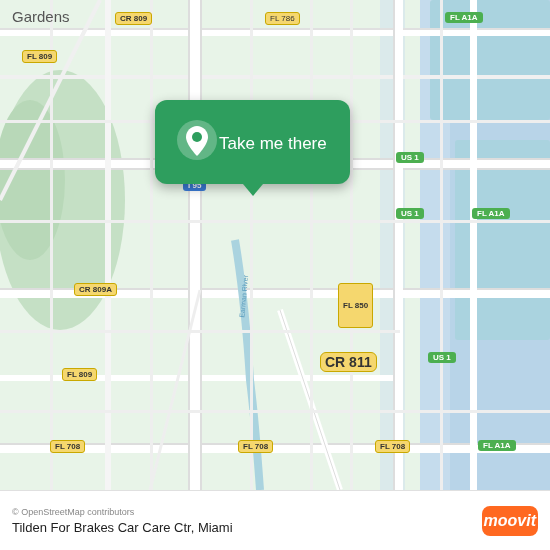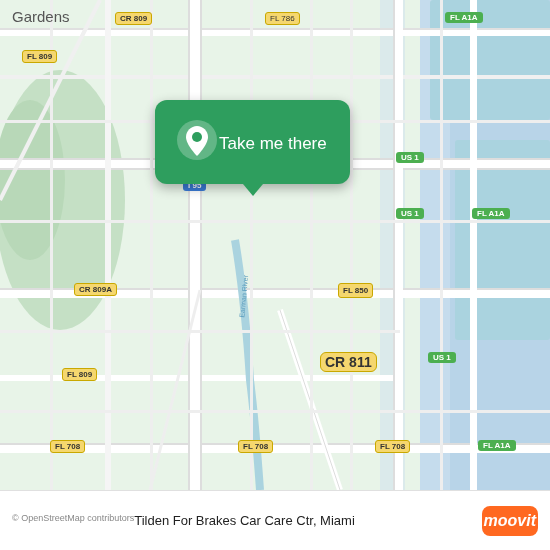--- a/index.html
+++ b/index.html
@@ -72,20 +72,21 @@
       background: #ffffff;
       display: flex;
       align-items: center;
       padding: 0 12px;
       border-top: 1px solid #e0e0e0;
       justify-content: space-between;
     }
 
     .info-left {
       display: flex;
+      flex-direction: column;
     }
 
     .copyright-text {
       font-size: 9px;
       color: #888;
       margin-bottom: 3px;
     }
 
     .location-text {
       font-size: 13px;
@@ -191,21 +192,21 @@
 
   <div style="position:absolute; top:50px; left:22px; font-size:8px; color:#333; font-weight:bold; background:#f5d76e; padding:1px 4px; border-radius:3px; border:1px solid #c9a800;">FL 809</div>
 
   <div style="position:absolute; top:180px; left:183px; font-size:8px; color:white; font-weight:bold; background:#3a7bd5; padding:1px 5px; border-radius:3px;">I 95</div>
 
   <div style="position:absolute; top:152px; left:396px; font-size:8px; color:white; font-weight:bold; background:#4caf50; padding:1px 5px; border-radius:3px;">US 1</div>
   <div style="position:absolute; top:208px; left:396px; font-size:8px; color:white; font-weight:bold; background:#4caf50; padding:1px 5px; border-radius:3px;">US 1</div>
   <div style="position:absolute; top:208px; left:472px; font-size:8px; color:white; font-weight:bold; background:#4caf50; padding:1px 5px; border-radius:3px;">FL A1A</div>
 
   <div style="position:absolute; top:283px; left:42px; font-size:8px; color:#333; font-weight:bold; background:#f5d76e; padding:1px 4px; border-radius:3px; border:1px solid #c9a800;margin-left:32px;">CR 809A</div>
-  <div style="position:absolute; top:283px; left:338px; font-size:8px; color:#333; font-weight:bold; background:#f5d76e; padding:2px 4px; border-radius:3px; border:1px solid #c9a800;">FL 850</div>
+  <div style="position:absolute; top:283px; left:338px; font-size:8px; color:#333; font-weight:bold; background:#f5d76e; padding:17px 4px; border-radius:3px; border:1px solid #c9a800;">FL 850</div>
 
   <div style="position:absolute; top:368px; left:62px; font-size:8px; color:#333; font-weight:bold; background:#f5d76e; padding:1px 4px; border-radius:3px; border:1px solid #c9a800;">FL 809</div>
   <div style="position:absolute; top:352px; left:320px; font-size:14px; color:#333; font-weight:bold; background:#f5d76e; padding:1px 4px; border-radius:6px; border:1px solid #c9a800;">CR 811</div>
   <div style="position:absolute; top:352px; left:428px; font-size:8px; color:white; font-weight:bold; background:#4caf50; padding:1px 5px; border-radius:3px;">US 1</div>
 
   <div style="position:absolute; top:440px; left:50px; font-size:8px; color:#333; font-weight:bold; background:#f5d76e; padding:1px 4px; border-radius:3px; border:1px solid #c9a800;">FL 708</div>
   <div style="position:absolute; top:440px; left:238px; font-size:8px; color:#333; font-weight:bold; background:#f5d76e; padding:1px 4px; border-radius:3px; border:1px solid #c9a800;">FL 708</div>
   <div style="position:absolute; top:440px; left:375px; font-size:8px; color:#333; font-weight:bold; background:#f5d76e; padding:1px 4px; border-radius:3px; border:1px solid #c9a800;">FL 708</div>
   <div style="position:absolute; top:440px; left:478px; font-size:8px; color:white; font-weight:bold; background:#4caf50; padding:1px 5px; border-radius:3px;">FL A1A</div>
 

